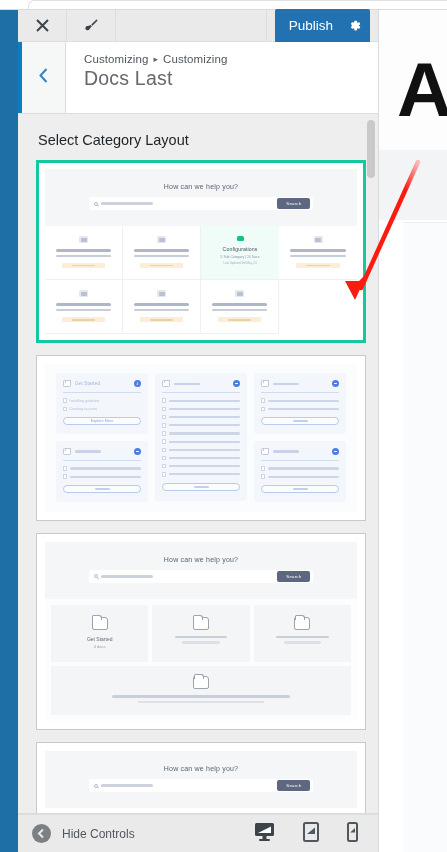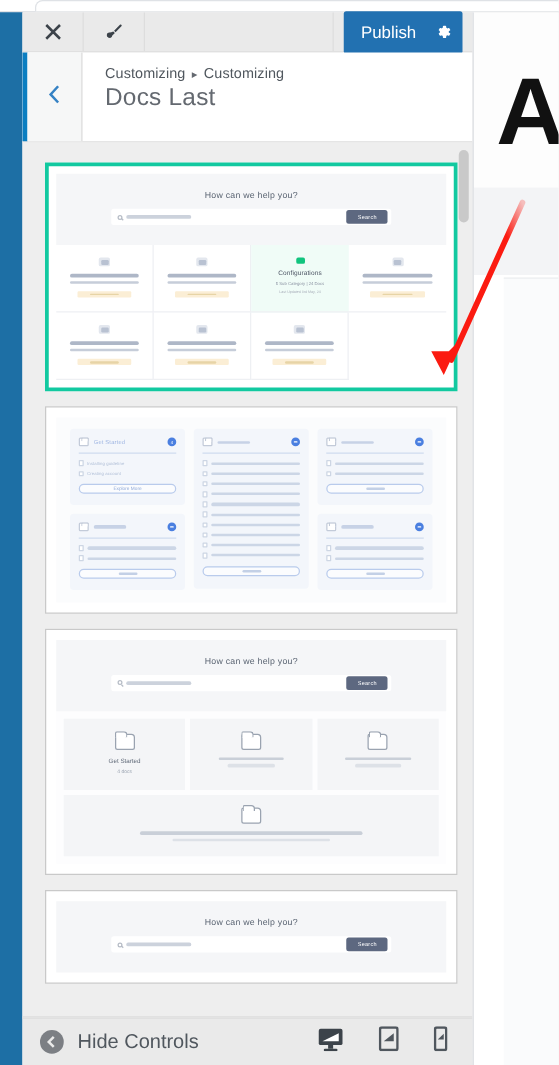--- a/index.html
+++ b/index.html
@@ -228,21 +228,21 @@
   
   .cz-footer{
     height:38px; background:#eaeaea; border-top:1px solid #ddd;
     display:flex; align-items:center; padding:0 14px; gap:10px;
   }
   .hide-controls{ display:flex; align-items:center; gap:11px; cursor:pointer; }
   .hc-circle{
     width:19px;height:19px;border-radius:50%;background:#7c7f84;
     display:flex;align-items:center;justify-content:center;
   }
-  .hc-label{ font-size:16px;color:#50575e; }
+  .hc-label{ font-size:12px;color:#50575e; }
   .devices{ margin-left:auto; display:flex; align-items:center; gap:28px; padding-right:6px; }
   .dev{ cursor:pointer; display:flex; }
 
   
   #preview{
     position:absolute; top:10px; left:378px; right:0; bottom:0;
     background:#fff; border-left:1px solid #d7dade; overflow:hidden;
   }
   .pv-top{ position:absolute;top:0;left:0;right:0;height:140px;background:#fdfdfd; }
   .pv-letter{
@@ -317,20 +317,21 @@
           <span class="sep">▸</span>
           <span>Customizing</span>
         </div>
         <div class="cz-pagetitle">Docs Last</div>
       </div>
     </div>
 
     <div class="cz-body">
       <div class="cz-scrollarea">
 
+        <div class="cz-section-label">Select Category Layout</div>
 
         <div class="layout-opt selected">
           <div class="mini-hero">
             <div class="mini-hero-title">How can we help you?</div>
             <div class="mini-searchrow">
               <div class="mini-searchleft">
                 <span class="mini-magnifier"></span>
                 <span class="mini-placeholder"></span>
               </div>
               <div class="mini-searchbtn">Search</div>

